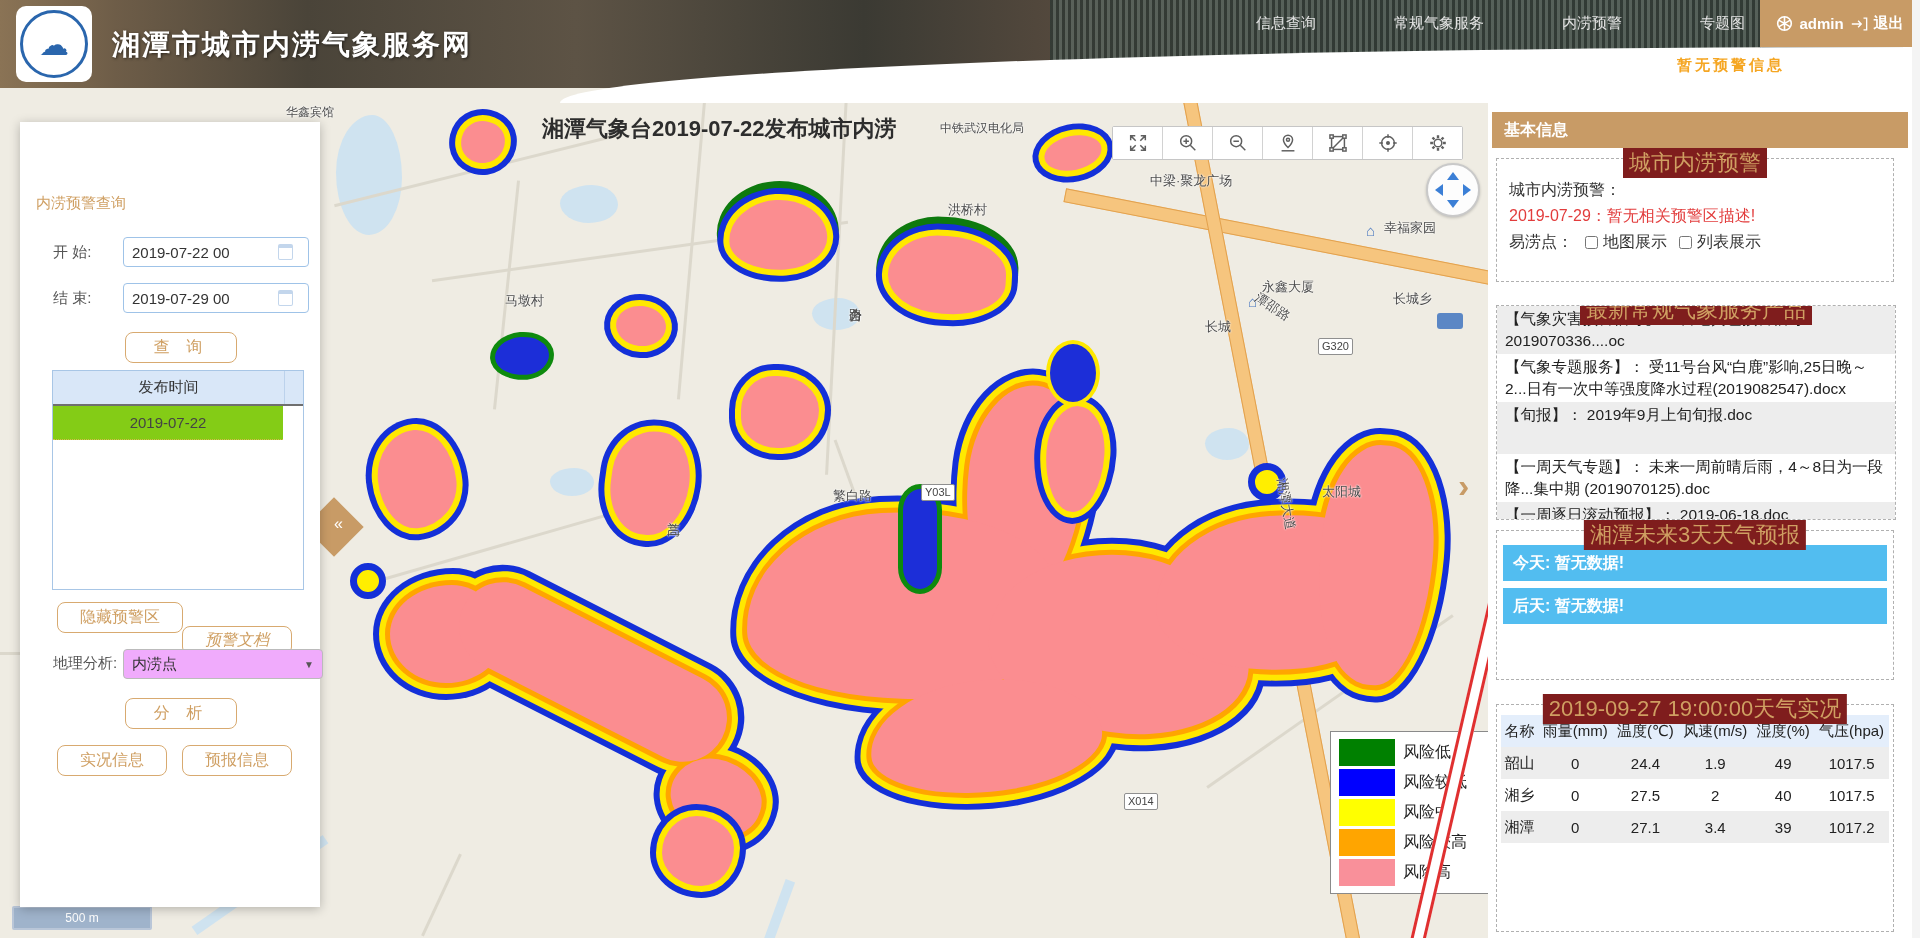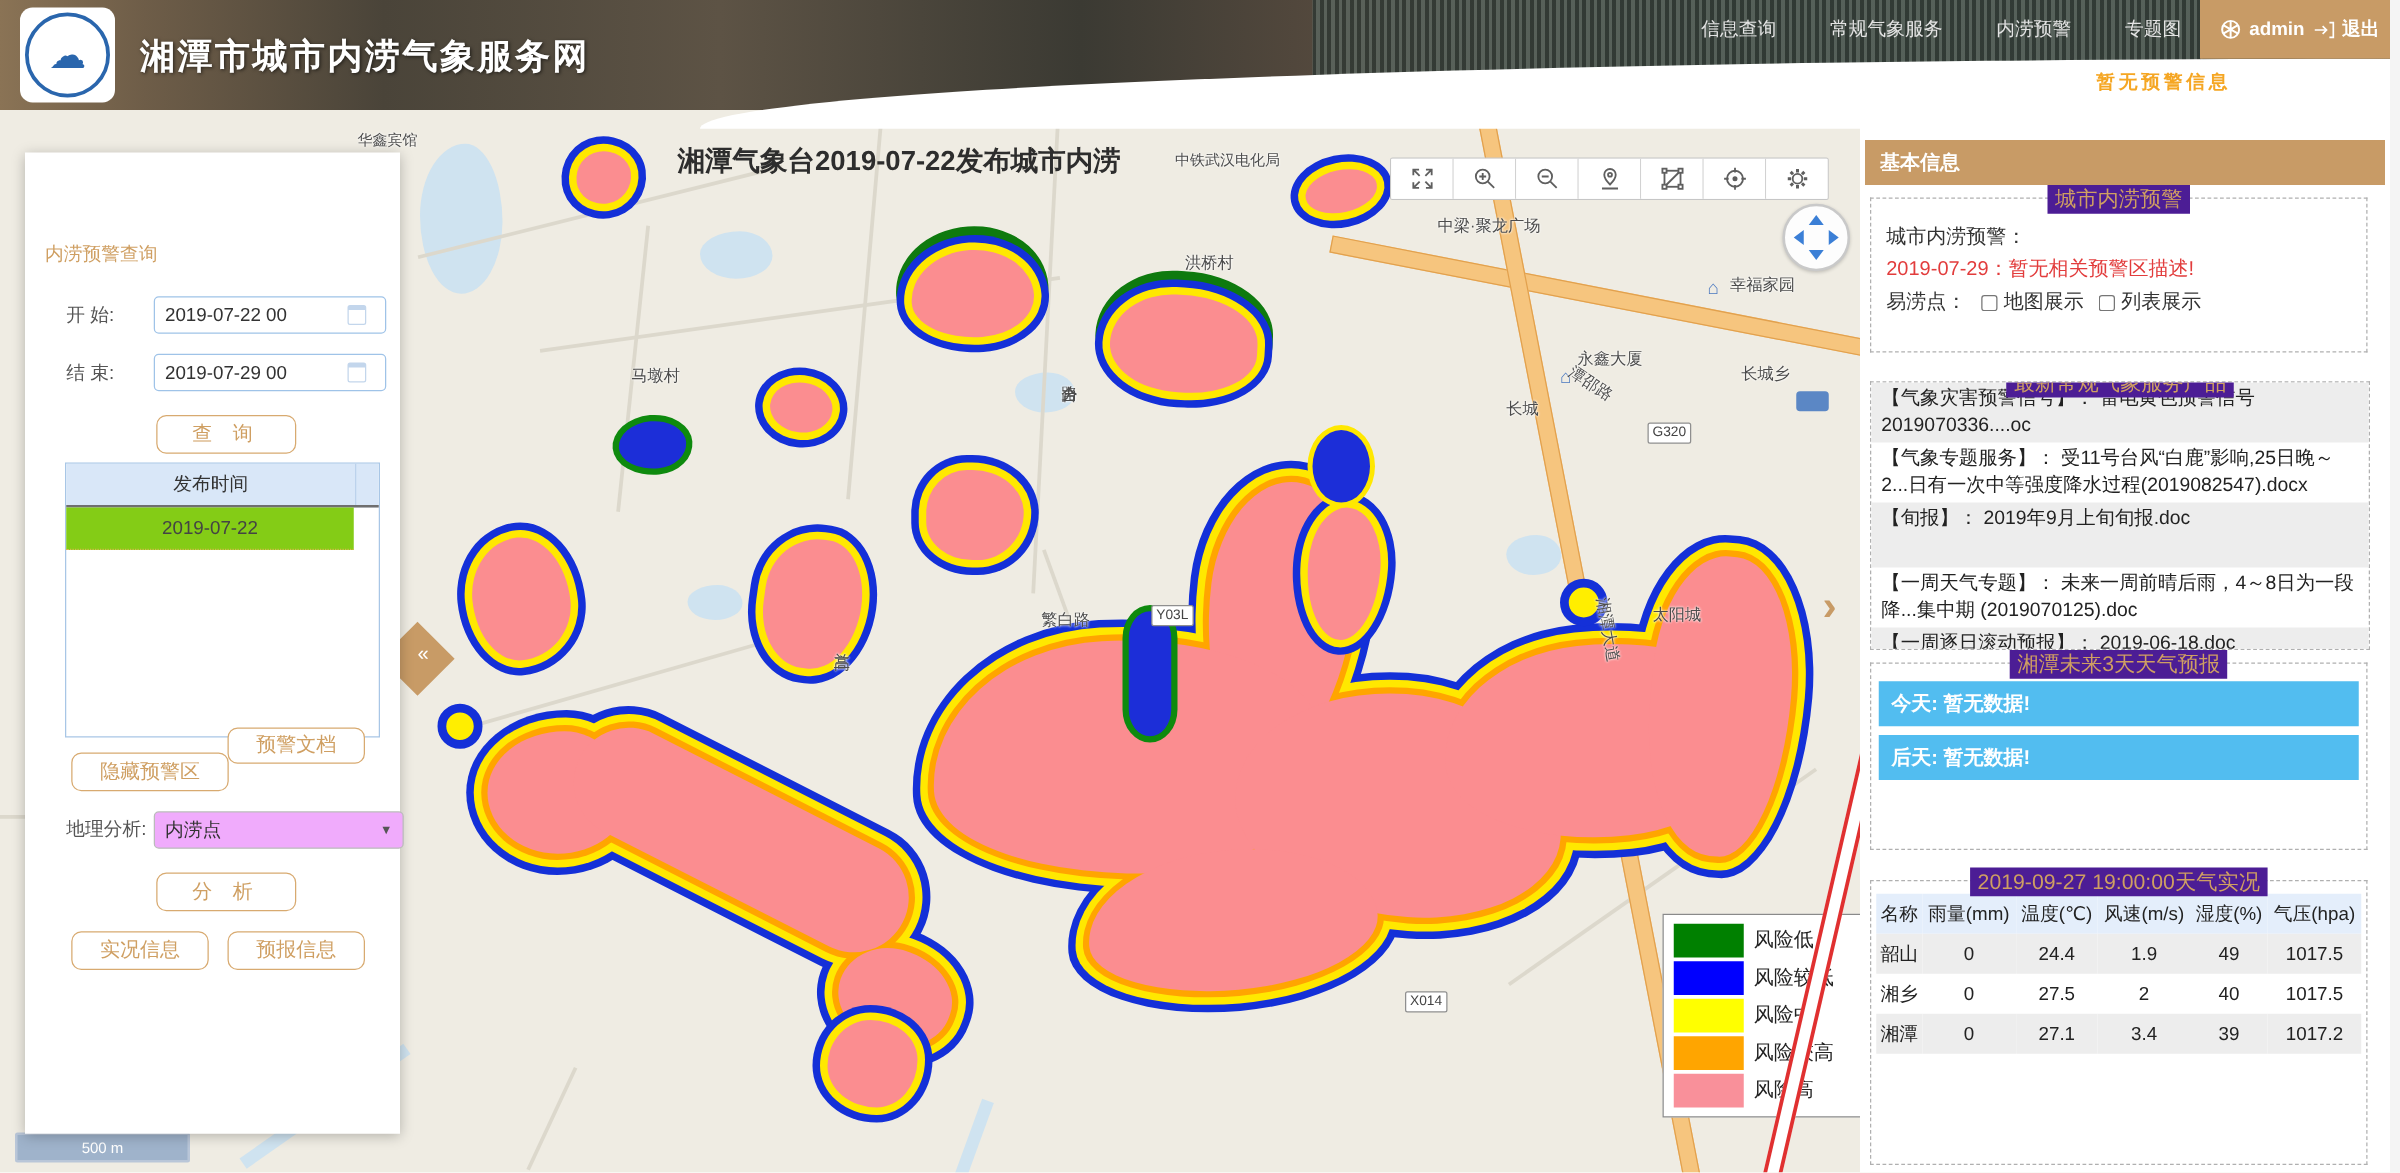--- a/index.html
+++ b/index.html
@@ -64,21 +64,21 @@
   #fence{position:absolute;left:1050px;top:0;width:712px;height:62px;
          background:repeating-linear-gradient(90deg,#2f3833 0 3px,#5a655e 3px 6px);opacity:.85;}
   #swoosh{position:absolute;left:560px;top:47px;right:0;height:56px;background:#fff;
           border-top-left-radius:100% 100%;z-index:11;}
   #logo-box{position:absolute;left:16px;top:6px;width:76px;height:76px;background:#fff;border-radius:10px;
             z-index:12;display:flex;align-items:center;justify-content:center;}
   #logo-emblem{width:62px;height:62px;border-radius:50%;border:3px solid #2a66ad;display:flex;
                align-items:center;justify-content:center;color:#2a66ad;font-size:30px;}
   #site-title{position:absolute;left:112px;top:26px;font-size:28px;font-weight:bold;color:#fff;
               letter-spacing:2px;text-shadow:1px 1px 3px rgba(0,0,0,.6);z-index:12;}
-  #top-nav{position:absolute;right:175px;top:0;height:47px;display:flex;gap:43px;align-items:center;z-index:12;}
+  #top-nav{position:absolute;right:175px;top:0;height:47px;display:flex;gap:78px;align-items:center;z-index:12;}
   .nav-item{color:#e3e3e3;font-size:15px;cursor:pointer;white-space:nowrap;}
   #admin-box{position:absolute;right:0;top:0;width:160px;height:47px;background:#c89b66;z-index:12;
              display:flex;align-items:center;justify-content:center;gap:6px;color:#fff;font-size:15px;font-weight:bold;}
   #admin-box svg{stroke:#fff;fill:none;stroke-width:1.5;}
   #notice{position:absolute;right:135px;top:56px;color:#f5a623;font-size:15px;font-weight:bold;
           letter-spacing:3px;z-index:12;}
 
   
   #left-panel{position:absolute;left:20px;top:122px;width:300px;height:785px;background:#fff;
               box-shadow:0 2px 10px rgba(0,0,0,.25);z-index:20;}
@@ -95,37 +95,37 @@
   .btn-tan{border:1px solid #d8aa70;border-radius:8px;background:#fff;color:#cf9f62;font-size:16px;
            cursor:pointer;font-family:"Liberation Sans","DejaVu Sans",sans-serif;}
   #query-btn{position:absolute;left:105px;top:210px;width:112px;height:31px;letter-spacing:6px;}
   #result-table{position:absolute;left:32px;top:248px;width:250px;height:218px;border:1px solid #a8c6e6;}
   #result-head{display:flex;height:33px;background:#d9e7f8;border-bottom:2px solid #6f6f6f;}
   #result-head-main{flex:1;display:flex;align-items:center;justify-content:center;font-size:15px;color:#333;}
   #result-head-scroll{width:18px;border-left:1px solid #bcd2ec;}
   .result-row{width:230px;height:33px;background:#84cc16;display:flex;align-items:center;justify-content:center;
               font-size:15px;color:#444;border-bottom:1px dotted #d8b84e;cursor:pointer;}
   #hide-btn{position:absolute;left:37px;top:480px;width:126px;height:31px;}
-  #doc-btn{position:absolute;left:162px;top:460px;width:110px;height:29px;}
+  #doc-btn{position:absolute;left:162px;top:504px;width:110px;height:29px;font-style:italic;}
   #geo-label{position:absolute;left:33px;top:532px;font-size:15px;color:#555;}
   #geo-select{position:absolute;left:103px;top:527px;width:182px;height:28px;border:1px solid #bbb;
               border-radius:4px;background:#f0abfc;font-size:15px;color:#333;display:flex;align-items:center;
               padding:0 8px;cursor:pointer;}
   #geo-arrow{position:absolute;right:8px;font-size:10px;color:#555;}
   #analyze-btn{position:absolute;left:105px;top:576px;width:112px;height:31px;letter-spacing:6px;}
   #live-btn{position:absolute;left:37px;top:623px;width:110px;height:31px;}
   #fc-btn{position:absolute;left:162px;top:623px;width:110px;height:31px;}
 
   
   #right-panel{position:absolute;left:1488px;top:100px;width:424px;height:838px;background:#fff;z-index:20;}
   #right-header{margin:12px 4px 0 4px;height:36px;background:#c89b66;color:#fff;font-size:16px;
                 font-weight:bold;display:flex;align-items:center;padding-left:12px;}
   .sec{position:absolute;left:8px;width:398px;border:1px dashed #b0b0b0;background:#fff;}
-  .sec-title{position:absolute;top:-11px;left:50%;transform:translateX(-50%);background:#4c1d95;
-             padding:0 6px;color:#cf9f62;font-size:17px;white-space:nowrap;}
+  .sec-title{position:absolute;top:-11px;left:50%;transform:translateX(-50%);background:#7f1d1d;
+             padding:0 6px;color:#cf9f62;font-size:22px;white-space:nowrap;}
   #sec-warning{top:58px;height:124px;padding:18px 12px 0 12px;box-sizing:border-box;}
   .warn-line{font-size:16px;color:#333;line-height:26px;}
   .warn-red{color:#e23c3c;}
   .cb-row{display:flex;align-items:center;font-size:16px;color:#333;line-height:26px;gap:2px;}
   .cb-row input{width:13px;height:13px;margin:0 3px 0 10px;}
   #sec-products{top:205px;height:213px;overflow:hidden;}
   .prod-item{font-size:15.5px;color:#222;line-height:22px;padding:2px 8px;}
   .prod-item.alt{background:#ededed;}
   .prod-item.tall{min-height:48px;}
   #sec-forecast{top:430px;height:150px;padding:14px 6px 0 6px;box-sizing:border-box;}

